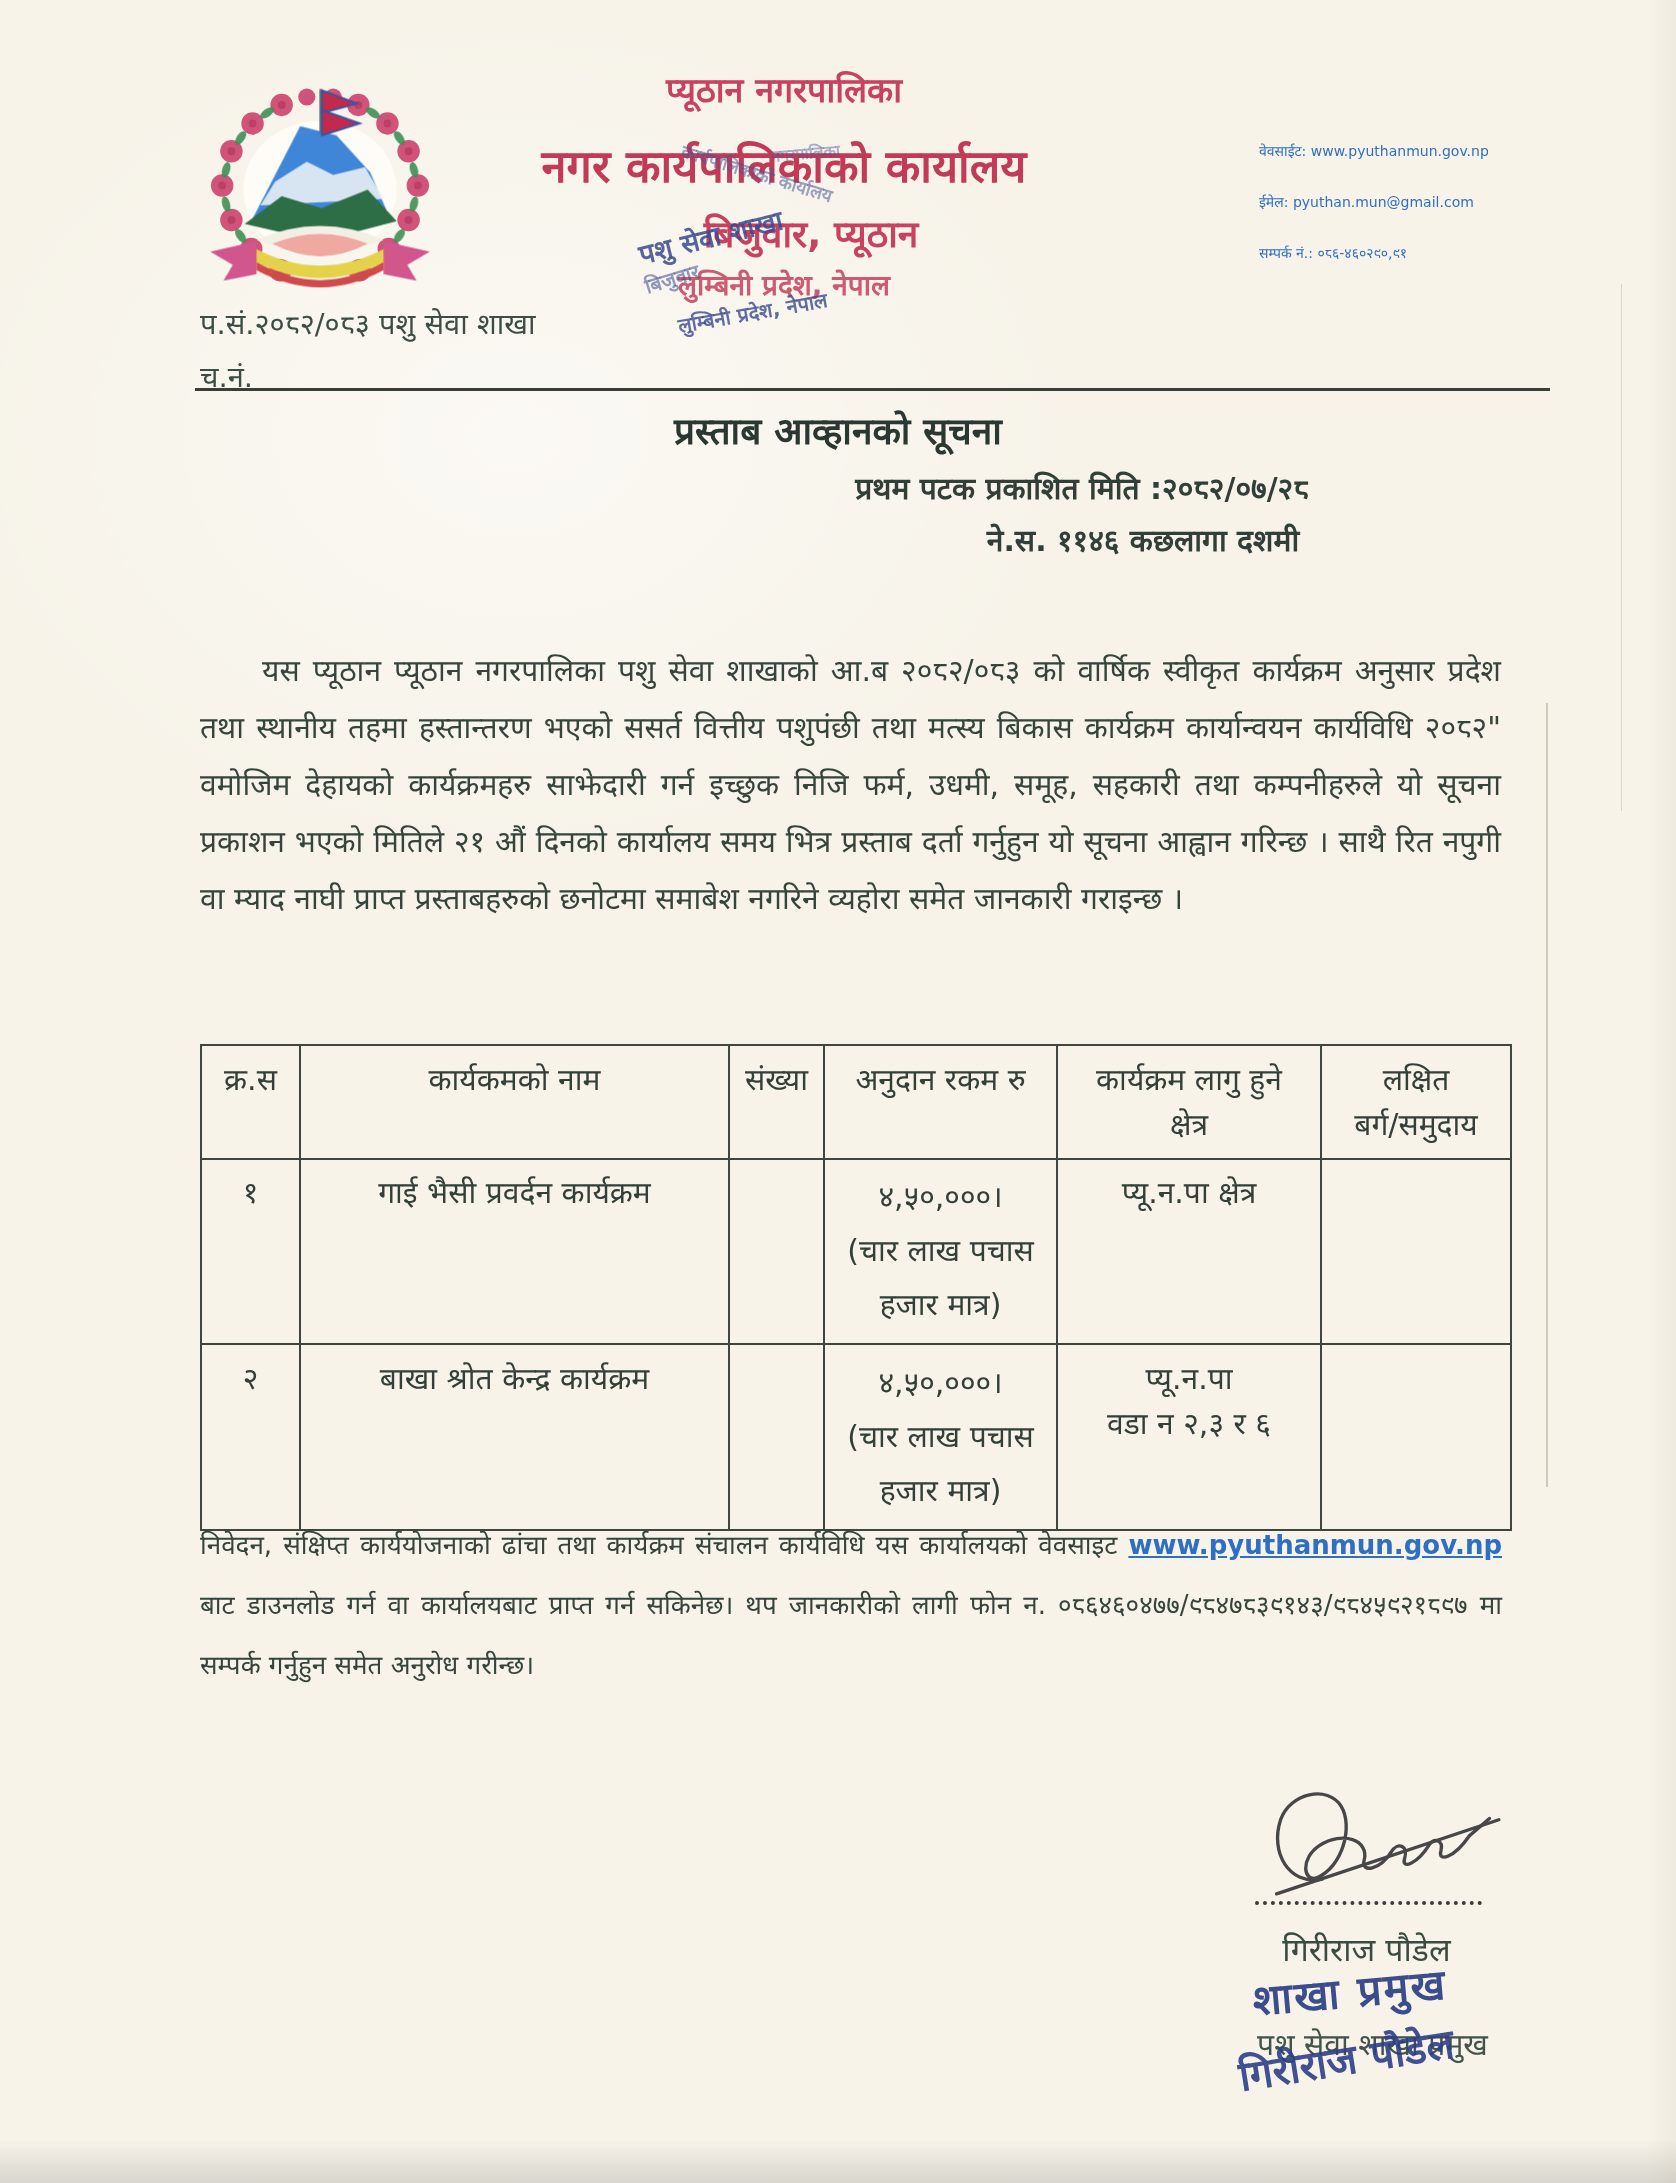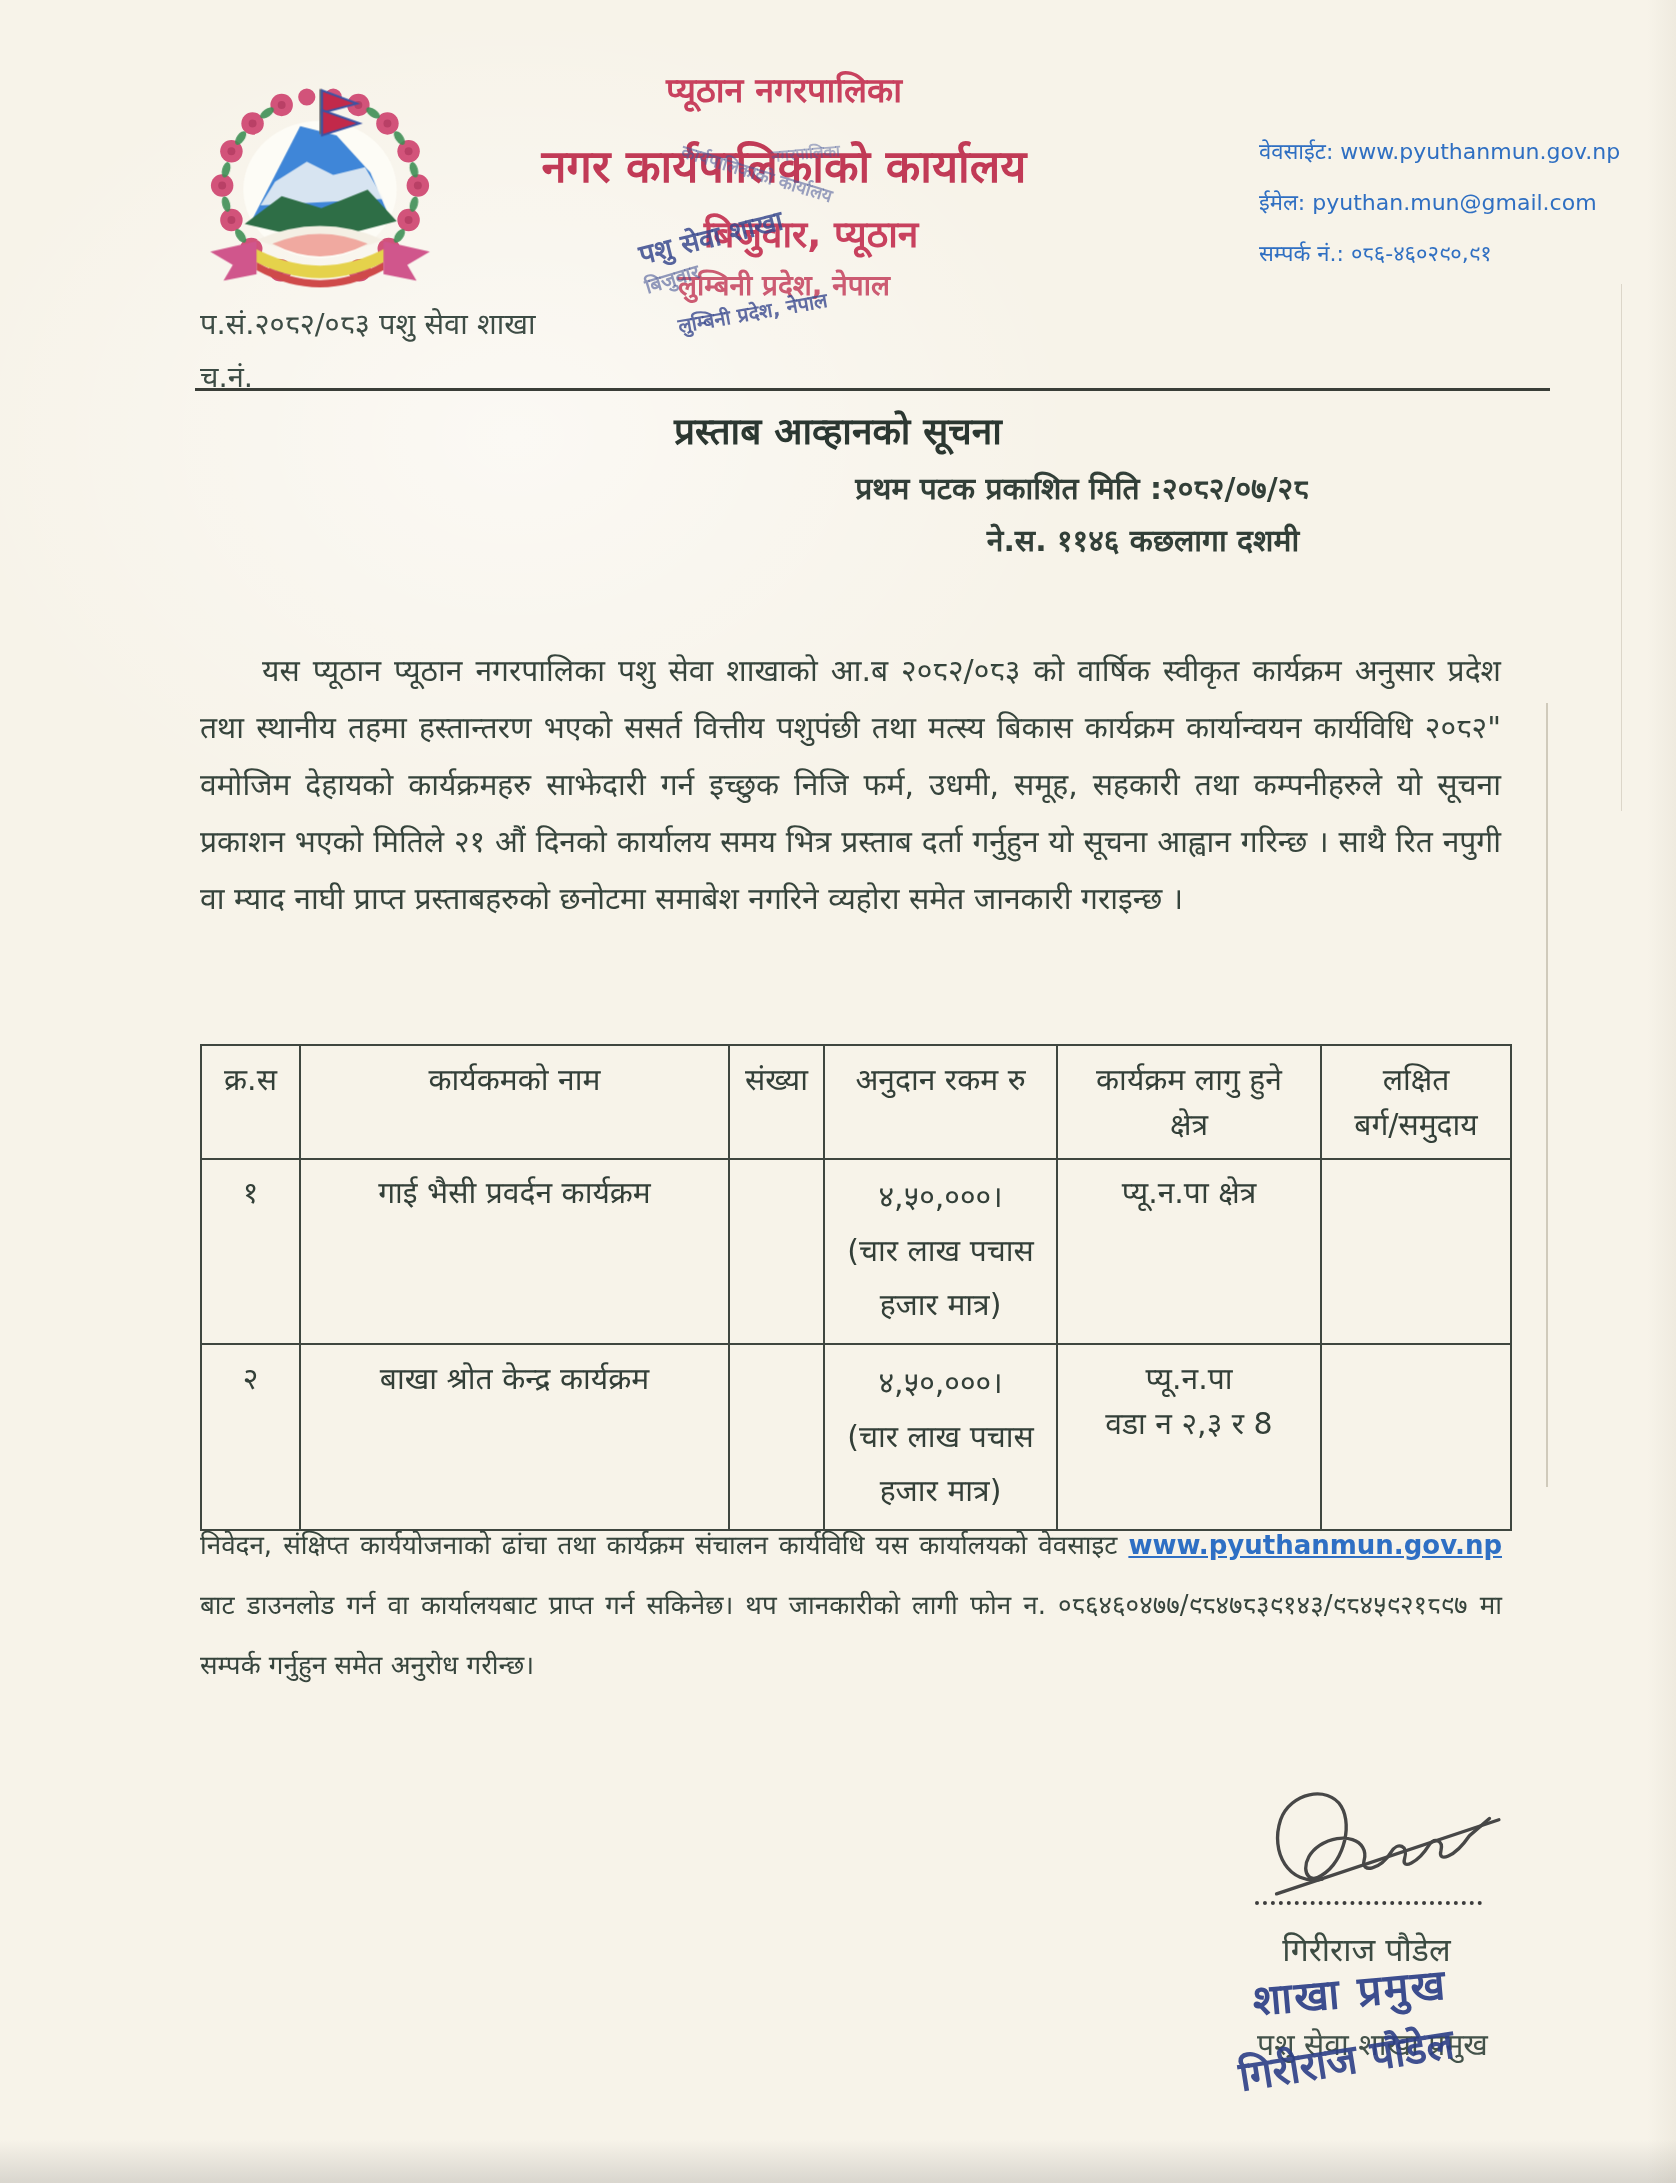--- a/index.html
+++ b/index.html
@@ -22,21 +22,21 @@
   }
   .abs{position:absolute;}
   .ctr{text-align:center;}
 
   
   .muni   {left:473px;top:66px;width:622px;font-size:34px;font-weight:bold;color:#c8415e;}
   .office {left:419px;top:134px;width:730px;font-size:45px;font-weight:bold;color:#c13a56;}
   .place  {left:500px;top:207px;width:622px;font-size:37px;font-weight:bold;color:#c8415e;}
   .prov   {left:473px;top:265px;width:622px;font-size:28px;font-weight:600;color:#cc5b72;}
 
-  .contact{left:1259px;top:126px;width:406px;font-size:22px;color:#2f6fc2;line-height:51px;}
+  .contact{left:1259px;top:126px;width:406px;font-size:14px;color:#2f6fc2;line-height:51px;}
   .contact .ln{white-space:nowrap;}
 
   .refs{left:200px;top:298px;font-size:29px;color:#3d4c45;line-height:53px;}
 
   .rule{left:195px;top:388px;width:1355px;border-top:3.4px solid #3a3e38;height:0;}
 
   .title{left:0;top:404px;width:1676px;font-size:37px;font-weight:bold;color:#2b3731;}
   .pub  {left:487px;top:467px;width:1190px;font-size:30px;font-weight:600;color:#323f38;}
   .nsdate{left:609px;top:519px;width:1068px;font-size:30px;font-weight:600;color:#323f38;}
 
@@ -227,21 +227,21 @@
           <td></td>
         </tr>
         <tr class="r2">
           <td>२</td>
           <td>बाखा श्रोत केन्द्र कार्यक्रम</td>
           <td></td>
           <td class="amt">४,५०,०००।
 (चार लाख पचास
 हजार मात्र)</td>
           <td class="pre">प्यू.न.पा
-वडा न २,३ र 8</td>
+वडा न २,३ र ६</td>
           <td></td>
         </tr>
       </tbody>
     </table>
   </div>
 
   <div class="abs footer">
     <span>निवेदन, संक्षिप्त कार्ययोजनाको ढांचा तथा कार्यक्रम संचालन कार्यविधि यस कार्यालयको वेवसाइट </span><span class="weblink">www.pyuthanmun.gov.np</span><span> बाट डाउनलोड गर्न वा कार्यालयबाट प्राप्त गर्न सकिनेछ। थप जानकारीको लागी फोन न. </span><span>०८६४६०४७७/९८४७८३९१४३/९८४५९२१८९७</span><span>  मा सम्पर्क गर्नुहुन समेत अनुरोध गरीन्छ।</span>
   </div>
 

